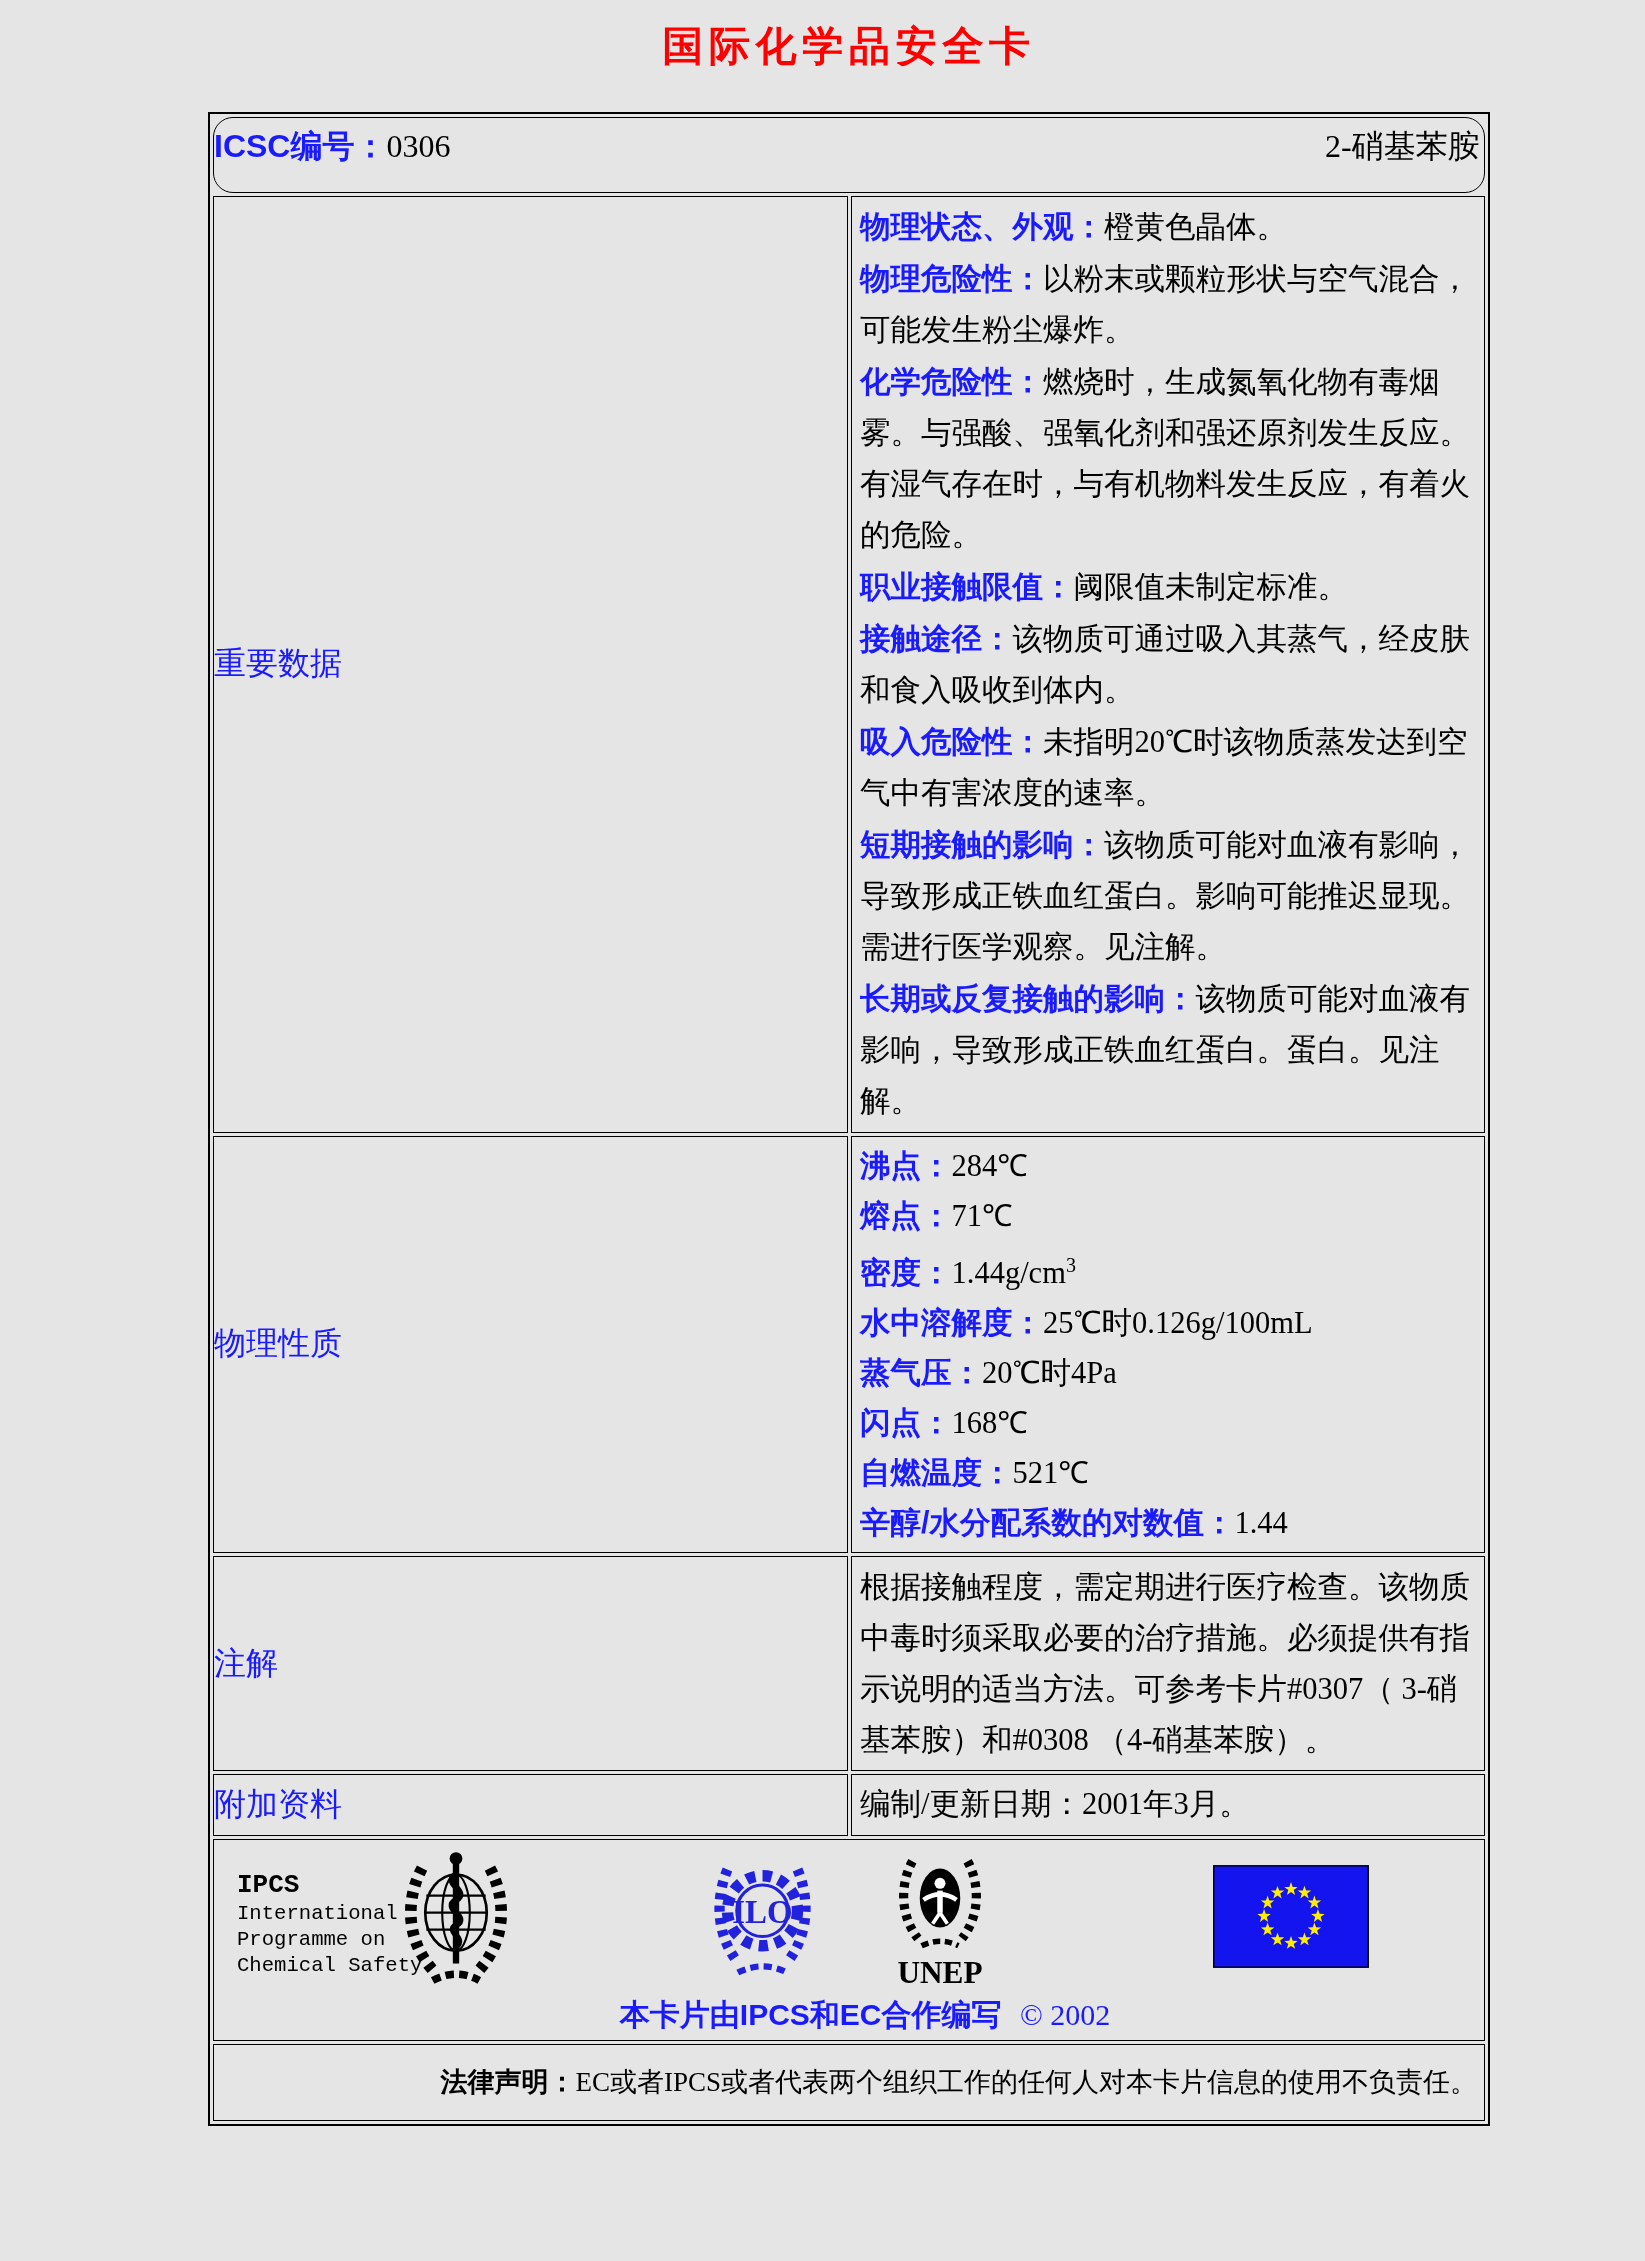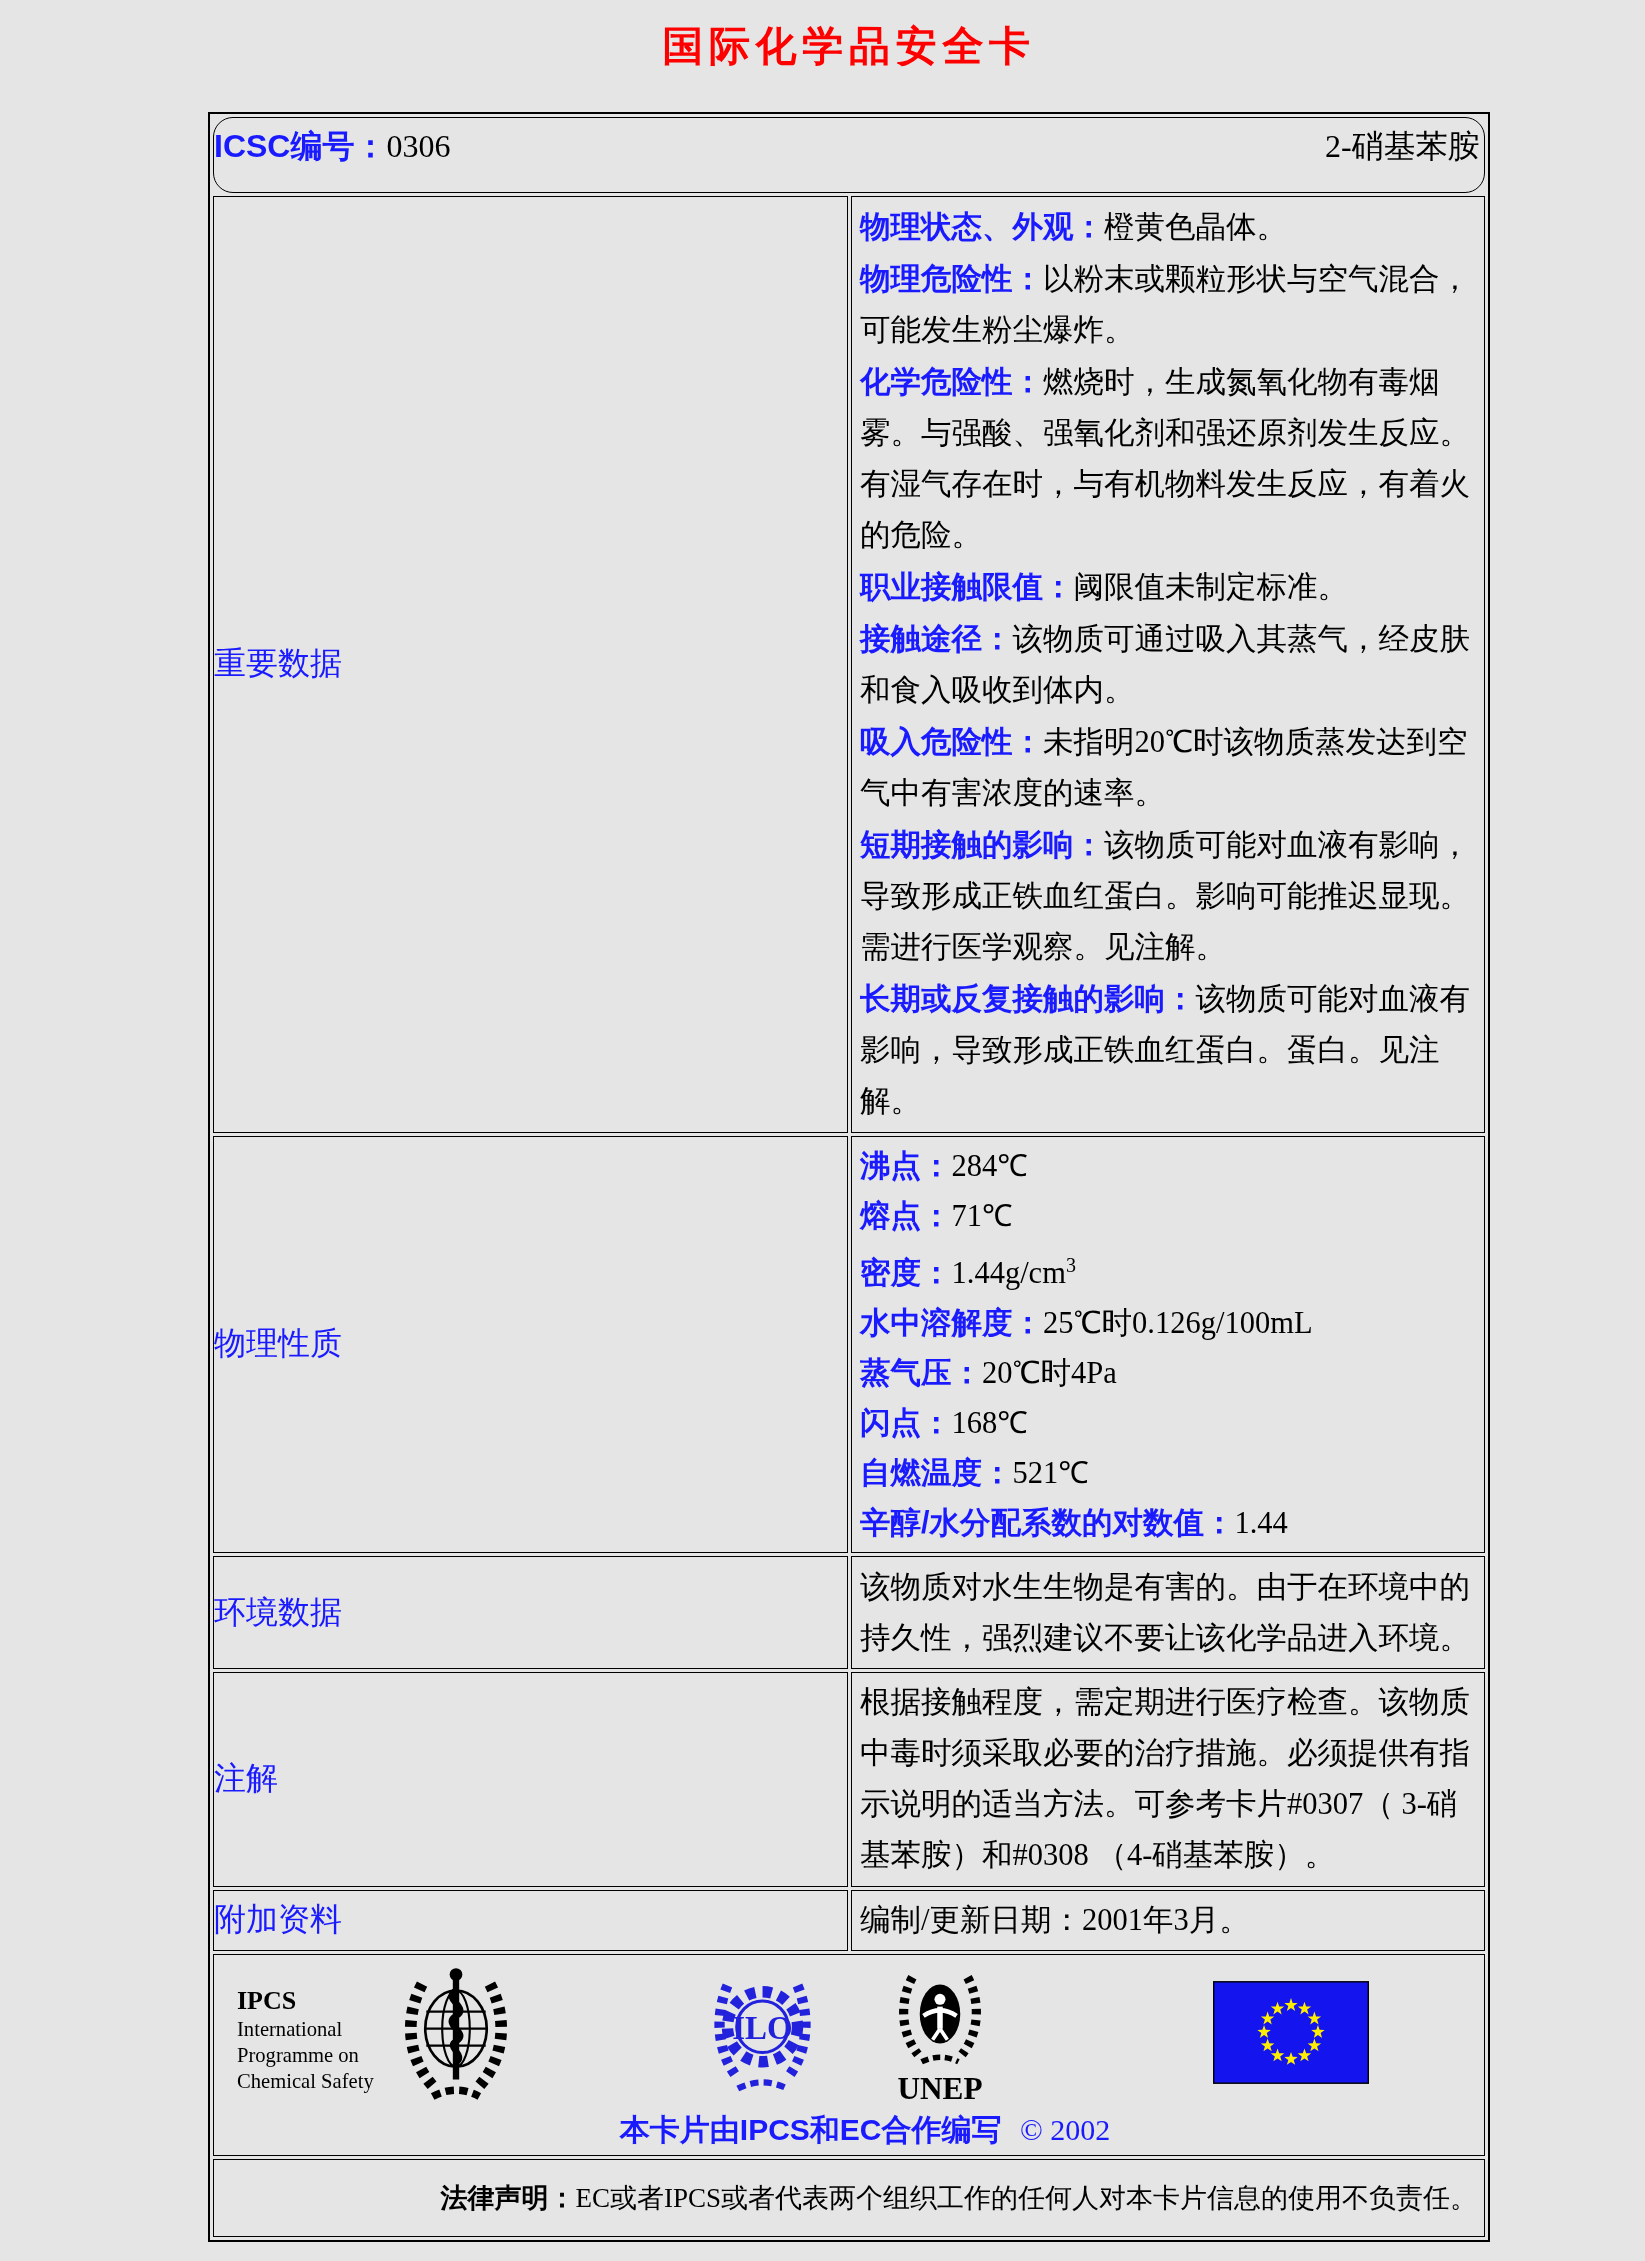--- a/index.html
+++ b/index.html
@@ -21,21 +21,21 @@
   .header-cell{height:60px;padding:7px 0;font-size:32px;position:relative;vertical-align:top;border-radius:20px;}
   .chem-name{position:absolute;right:4.3px;top:7px;font-size:32px;}
   .row-important .content-cell{height:686px;}
   .row-physical .content-cell{height:395px;line-height:49px;}
   .row-physical sup{font-size:20px;}
   .row-env .content-cell{height:97px;}
   .row-notes .content-cell{height:145px;}
   .row-additional .content-cell{height:40px;vertical-align:middle;}
   .logos-cell{height:200px;position:relative;padding:0;}
   .ipcs-block{position:absolute;left:23px;top:30px;color:#000;
-        font-family:Liberation Serif, serif;font-size:20.6px;line-height:26px;}
+        font-family:Liberation Mono, monospace;font-size:20.6px;line-height:26px;}
   .ipcs-abbr{font-size:26px;font-weight:bold;line-height:31px;}
   .logo{position:absolute;}
   .who-logo{left:189px;top:8.5px;}
   .ilo-logo{left:497px;top:15.6px;}
   .unep-logo{left:680px;top:12.8px;}
   .eu-flag{left:999px;top:25.6px;}
   .footer-caption{position:absolute;left:16px;top:155px;width:100%;text-align:center;
         color:#1a1aff;font-size:30px;font-family:"Liberation Sans",sans-serif;}
   .footer-caption .cap-main{font-weight:bold;}
   .footer-caption .cap-copy{font-weight:normal;font-family:"Liberation Serif",serif;margin-left:10px;}
@@ -80,26 +80,20 @@
         <p><span class="blue-label">熔点：</span><span>71℃</span></p>
         <p><span class="blue-label">密度：</span><span>1.44g/cm</span><sup>3</sup></p>
         <p><span class="blue-label">水中溶解度：</span><span>25℃时0.126g/100mL</span></p>
         <p><span class="blue-label">蒸气压：</span><span>20℃时4Pa</span></p>
         <p><span class="blue-label">闪点：</span><span>168℃</span></p>
         <p><span class="blue-label">自燃温度：</span><span>521℃</span></p>
         <p><span class="blue-label">辛醇/水分配系数的对数值：</span><span>1.44</span></p>
       </td>
     </tr>
 
-    <tr class="row-env">
-      <td class="label-cell">环境数据</td>
-      <td class="content-cell">
-        <p>该物质对水生生物是有害的。由于在环境中的持久性，强烈建议不要让该化学品进入环境。</p>
-      </td>
-    </tr>
 
     <tr class="row-notes">
       <td class="label-cell">注解</td>
       <td class="content-cell">
         <p>根据接触程度，需定期进行医疗检查。该物质中毒时须采取必要的治疗措施。必须提供有指示说明的适当方法。可参考卡片#0307（ 3-硝基苯胺）和#0308 （4-硝基苯胺）。</p>
       </td>
     </tr>
 
     <tr class="row-additional">
       <td class="label-cell">附加资料</td>

